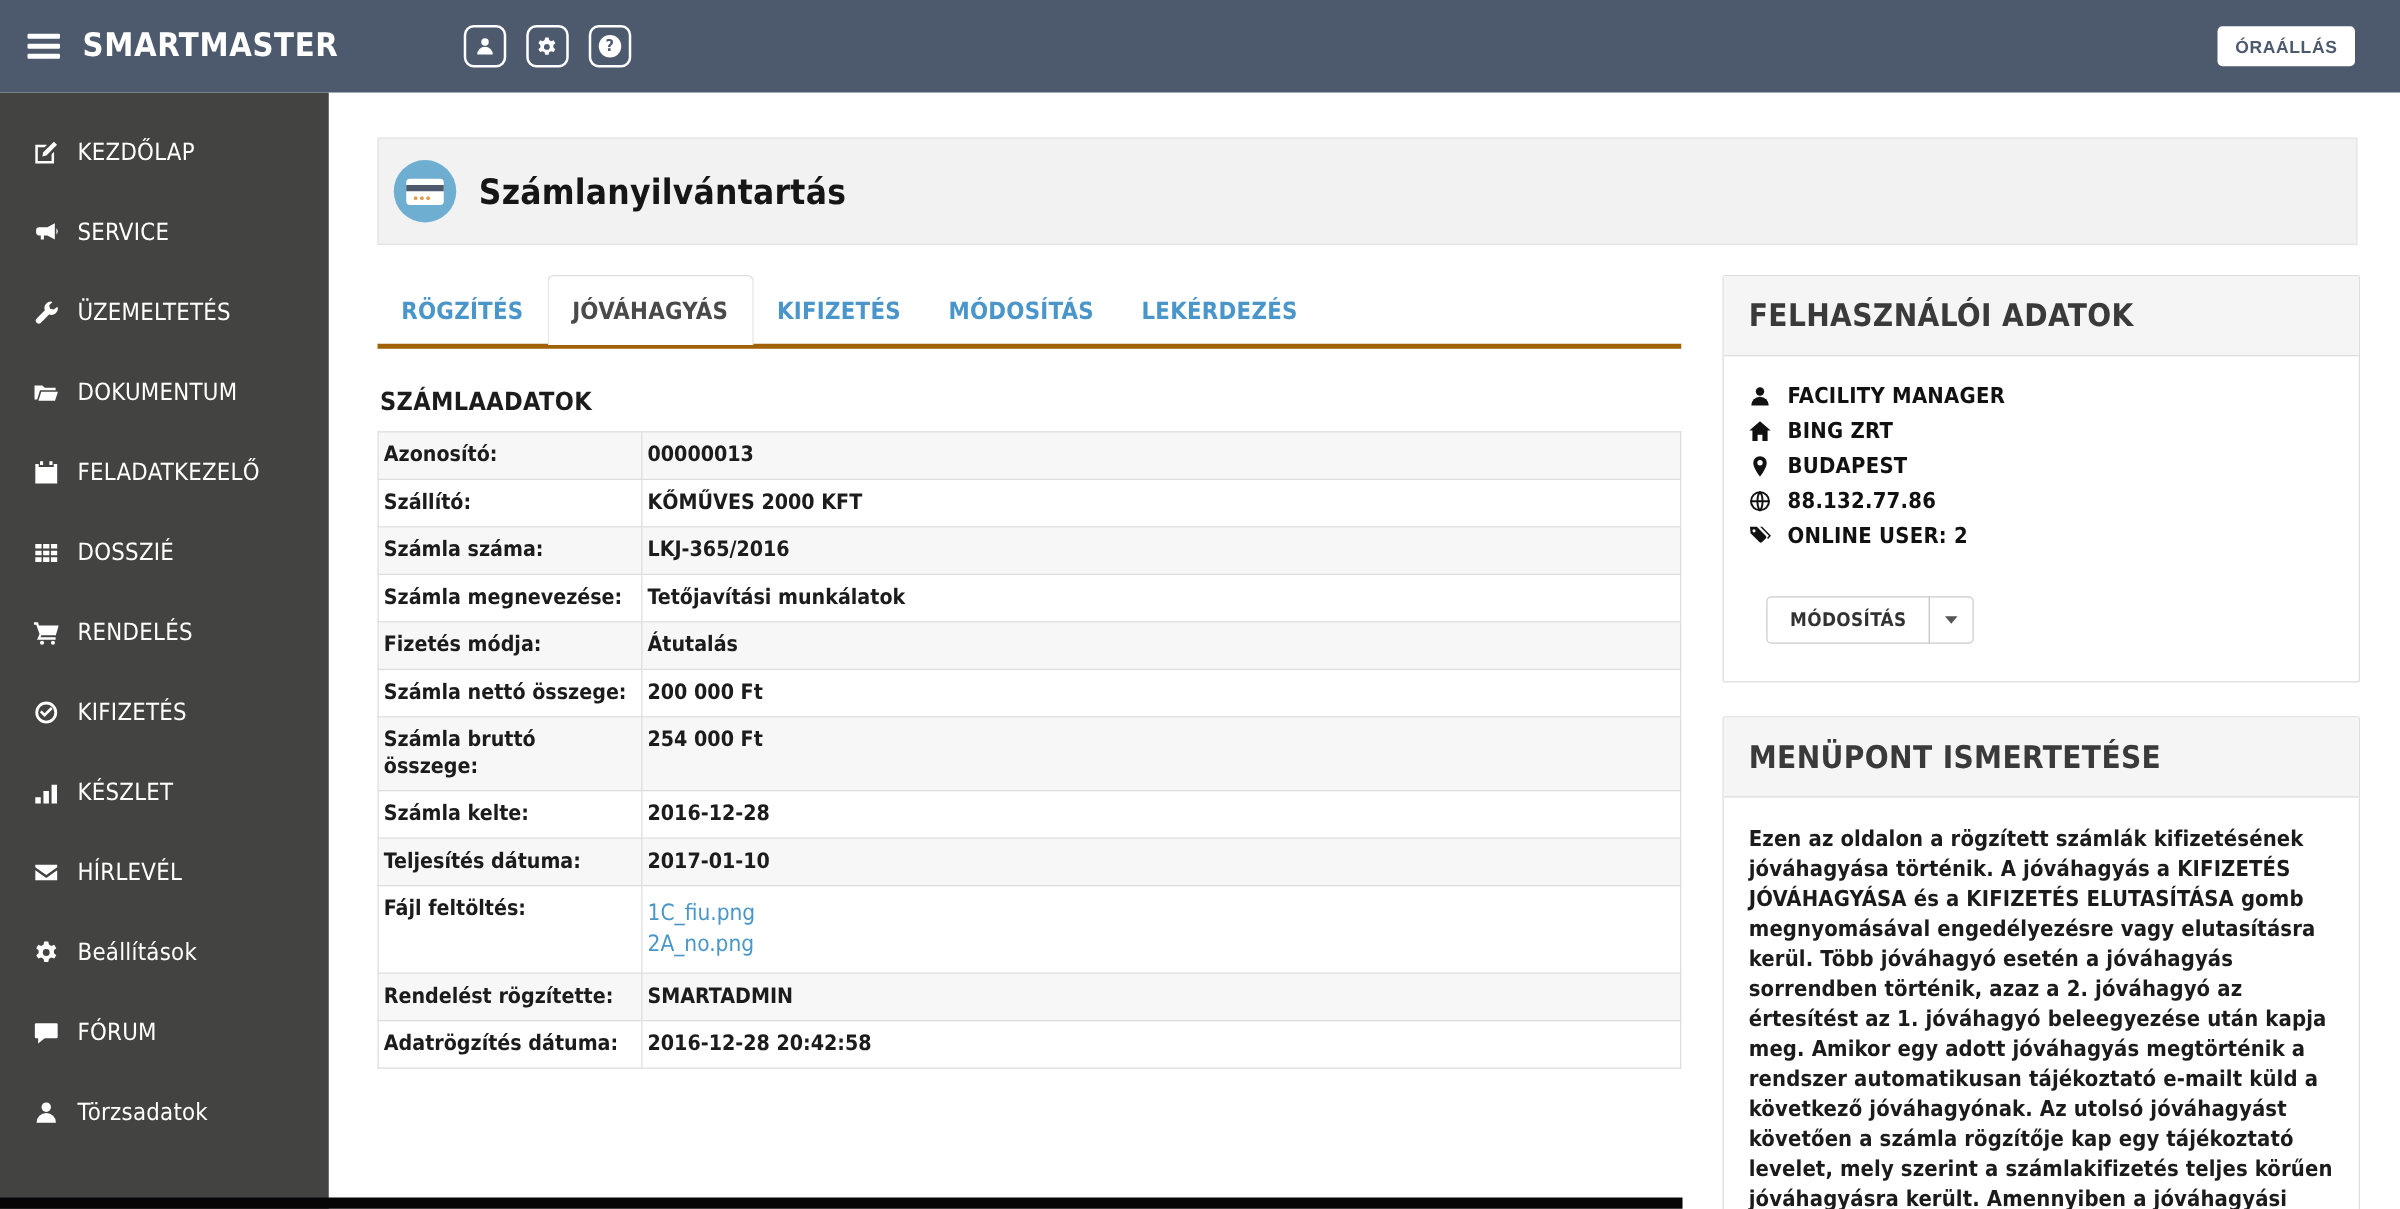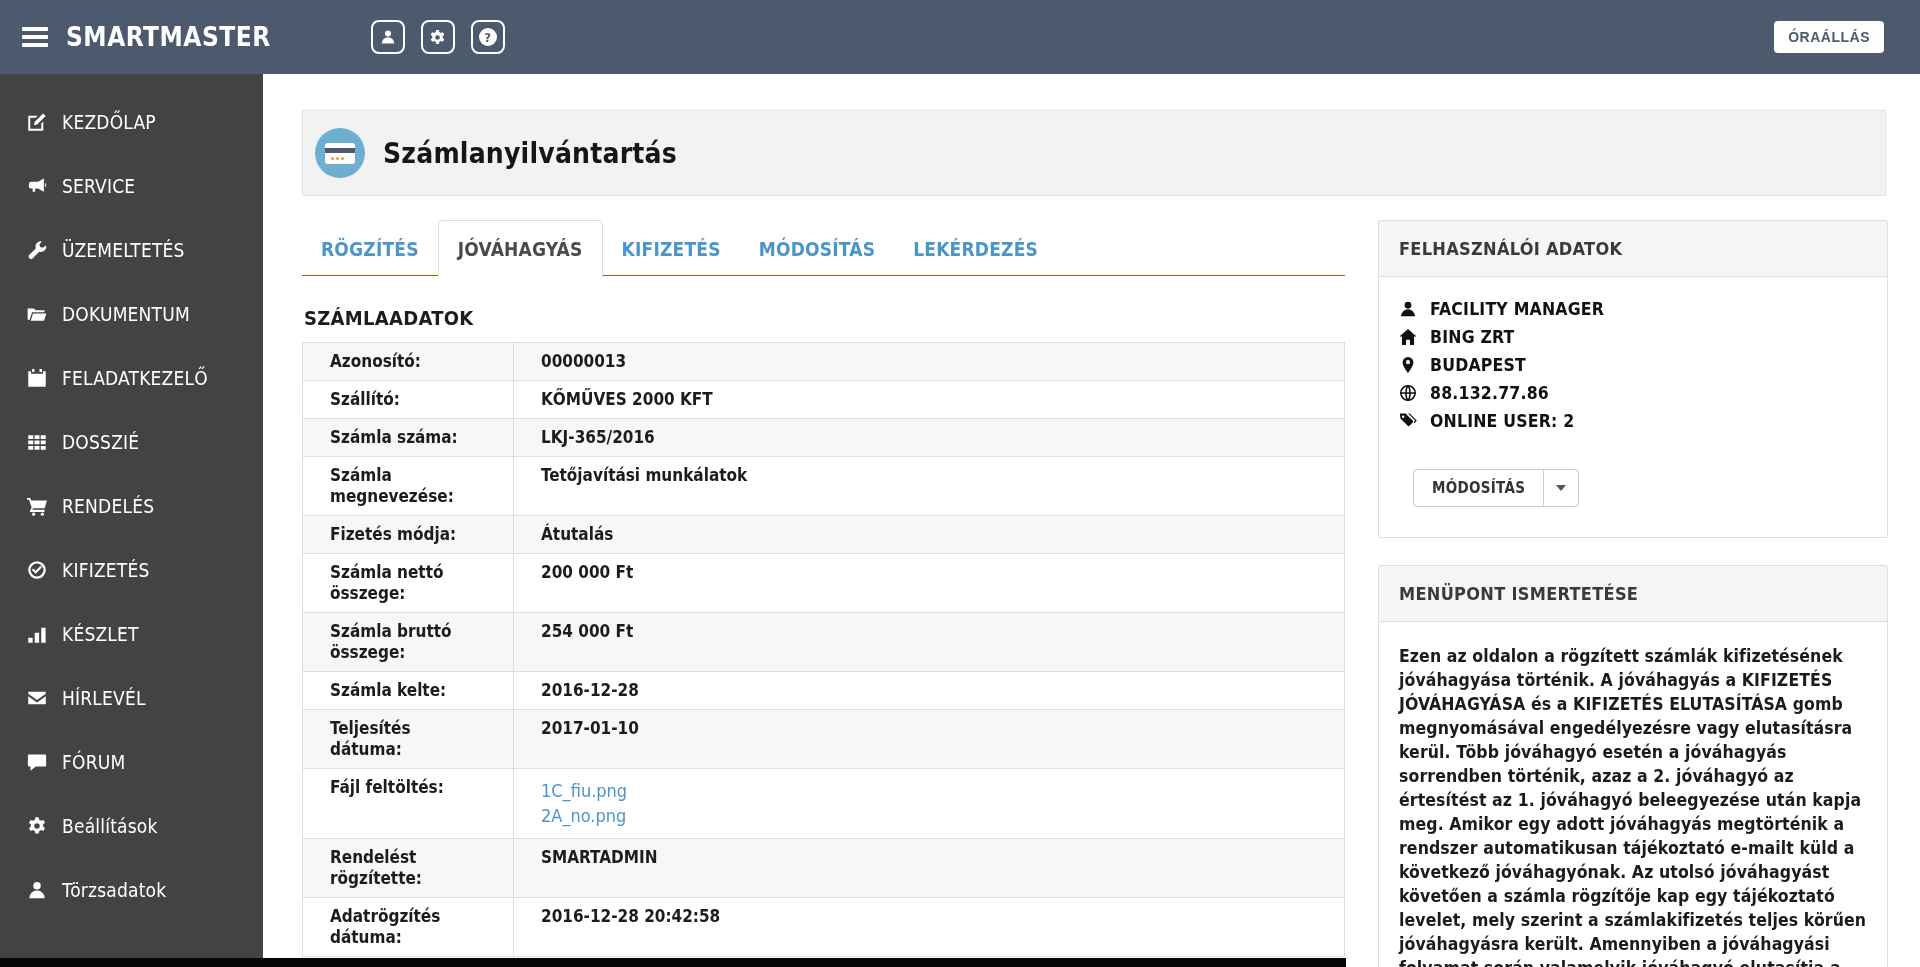--- a/index.html
+++ b/index.html
@@ -67,46 +67,46 @@
     content:""; position:absolute; left:6px; bottom:4px; width:3px; height:3px;
     border-radius:50%; background:#dd9d52; box-shadow:5px 0 0 #dd9d52, 10px 0 0 #dd9d52;
   }
   .page-title { font-size:28px; font-weight:700; color:#161616; margin-left:18px; letter-spacing:0.2px; }
 
   .columns { display:flex; gap:33px; margin-top:24px; }
   .left-col { width:1043px; flex:none; }
   .right-col { width:510px; flex:none; }
 
   
-  .tabs { display:flex; list-style:none; border-bottom:1px solid #a16207; align-items:flex-end; }
+  .tabs { display:flex; list-style:none; border-bottom:4px solid #a16207; align-items:flex-end; }
   .tab {
     padding:17px 19px 15px; font-size:19px; font-weight:700; color:#4a96ca;
     cursor:pointer; letter-spacing:0.2px; margin-bottom:0;
   }
   .tab.active {
     color:#4a4a4a; background:#fff; border:1px solid #ddd; border-bottom:none;
     border-radius:5px 5px 0 0; margin-bottom:-1px; padding-bottom:16px;
   }
 
   
   .section-title { font-size:20px; font-weight:700; color:#1c1c1c; margin:30px 0 12px 2px; letter-spacing:0.3px; }
   table.invoice { width:100%; border-collapse:collapse; border:1px solid #ddd; }
   table.invoice td {
     border:1px solid #ddd; font-size:17px; font-weight:700; color:#1c1c1c;
-    padding:8px 27px; vertical-align:top; line-height:21px;
+    padding:8px 4px; vertical-align:top; line-height:21px;
   }
   table.invoice td.lab { width:211px; }
   table.invoice tr:nth-child(odd) td { background:#f7f7f7; }
   .file-link { display:block; font-size:18px; font-weight:400; color:#4a96ca; text-decoration:none; margin:3px 0 4px; }
 
   
   .panel { border:1px solid #ddd; border-radius:2px; background:#fff; margin-bottom:27px; }
   .panel-header {
     background:#f5f5f5; border-bottom:1px solid #ddd; padding:17px 20px;
-    font-size:18px; font-weight:700; color:#3a3a3a; letter-spacing:0.3px;
+    font-size:25px; font-weight:700; color:#3a3a3a; letter-spacing:0.3px;
   }
   .panel-body { padding:22px 20px 26px; }
   .u-item { display:flex; align-items:center; margin-bottom:8px; color:#111; }
   .u-item .icon { width:18px; height:18px; margin-right:13px; flex:none; }
   .u-item .txt { font-size:17.5px; font-weight:700; letter-spacing:0.2px; }
   .btn-group { display:inline-flex; margin:30px 0 4px 14px; }
   .btn {
     background:#fff; border:1px solid #ccc; color:#333; font-weight:700;
     font-size:15px; letter-spacing:0.3px; padding:9px 18px; cursor:pointer;
     font-family:inherit; font-stretch:inherit;
@@ -236,32 +236,32 @@
     <span class="icon">
         <svg viewBox="0 0 16 16" fill="currentColor">
           <path d="M1 3h14v1.6L8 9.6 1 4.6zM1 6.5l7 5 7-5V13H1z"></path>
         </svg>
       </span>
     <span class="lbl">HÍRLEVÉL</span>
   </div>
   <div class="side-item">
     <span class="icon">
         <svg viewBox="0 0 16 16" fill="currentColor">
+          <path fill-rule="evenodd" d="M6.7 1h2.6l.4 1.9 1.5.9 1.9-.7 1.3 2.2-1.5 1.3v1.8l1.5 1.3-1.3 2.2-1.9-.7-1.5.9-.4 1.9H6.7l-.4-1.9-1.5-.9-1.9.7-1.3-2.2 1.5-1.3V6.6L1.6 5.3l1.3-2.2 1.9.7 1.5-.9zM8 5.8A2.2 2.2 0 1 0 8 10.2 2.2 2.2 0 0 0 8 5.8z"></path>
+        </svg>
+      </span>
+    <span class="lbl">Beállítások</span>
+  </div>
+  <div class="side-item">
+    <span class="icon">
+        <svg viewBox="0 0 16 16" fill="currentColor">
           <path d="M1.5 2h13a.8.8 0 0 1 .8.8v8a.8.8 0 0 1-.8.8H7l-4.2 3.4V11.6H1.5a.8.8 0 0 1-.8-.8v-8A.8.8 0 0 1 1.5 2z"></path>
         </svg>
       </span>
     <span class="lbl">FÓRUM</span>
-  </div>
-  <div class="side-item">
-    <span class="icon">
-        <svg viewBox="0 0 16 16" fill="currentColor">
-          <path fill-rule="evenodd" d="M6.7 1h2.6l.4 1.9 1.5.9 1.9-.7 1.3 2.2-1.5 1.3v1.8l1.5 1.3-1.3 2.2-1.9-.7-1.5.9-.4 1.9H6.7l-.4-1.9-1.5-.9-1.9.7-1.3-2.2 1.5-1.3V6.6L1.6 5.3l1.3-2.2 1.9.7 1.5-.9zM8 5.8A2.2 2.2 0 1 0 8 10.2 2.2 2.2 0 0 0 8 5.8z"></path>
-        </svg>
-      </span>
-    <span class="lbl">Beállítások</span>
   </div>
   <div class="side-item">
     <span class="icon">
         <svg viewBox="0 0 16 16" fill="currentColor">
           <circle cx="8" cy="4.6" r="3"></circle>
           <path d="M1.8 14.5a6.2 6.2 0 0 1 12.4 0z"></path>
         </svg>
       </span>
     <span class="lbl">Törzsadatok</span>
   </div>

